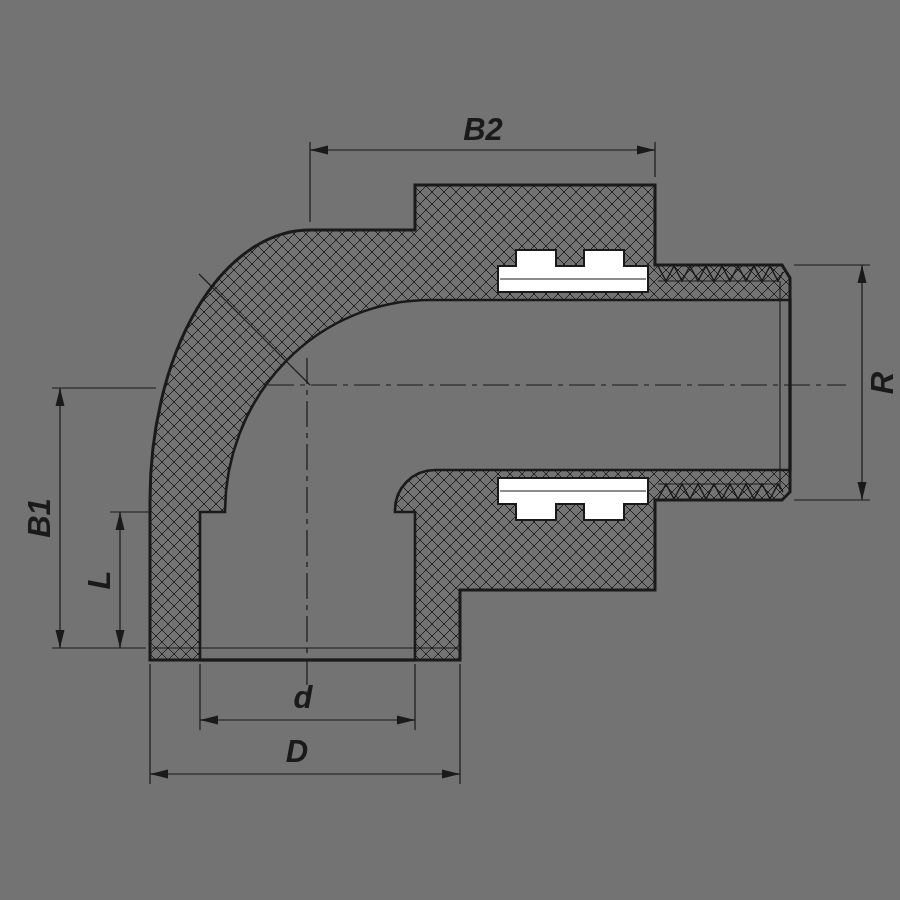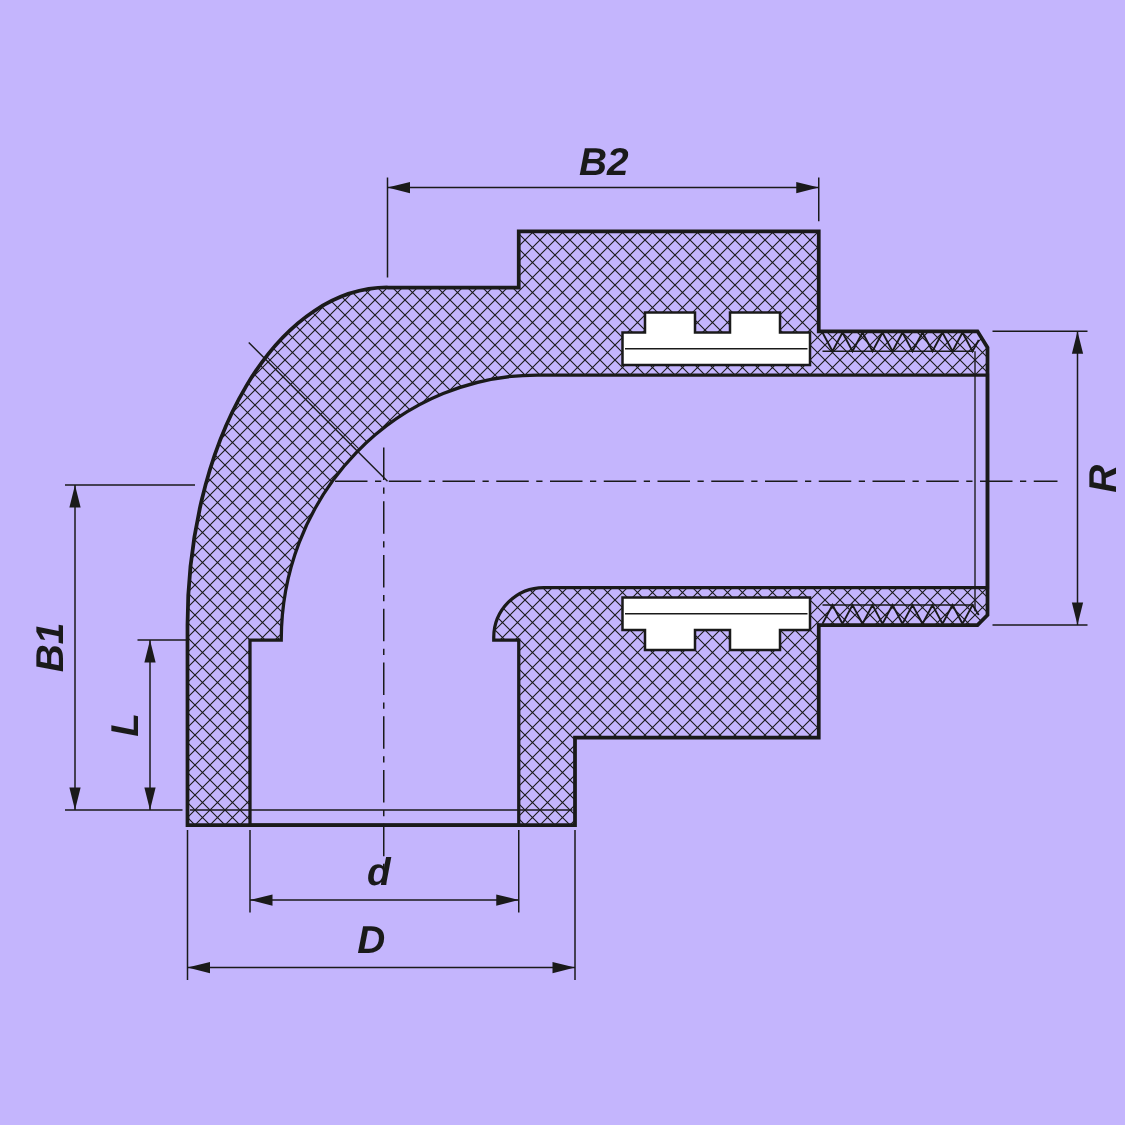--- a/index.html
+++ b/index.html
@@ -3,21 +3,21 @@
 <meta charset="utf-8">
 <style>
   html, body {
     margin: 0;
     padding: 0;
     background: #ffffff;
   }
   .canvas {
     width: 900px;
     height: 900px;
-    background: #c4b5fd;
+    background: #737373;
     position: relative;
     overflow: hidden;
   }
   svg { display: block; }
 
   .outline {
     stroke: #1a1a1a;
     stroke-width: 3;
     fill: none;
     stroke-linejoin: miter;

